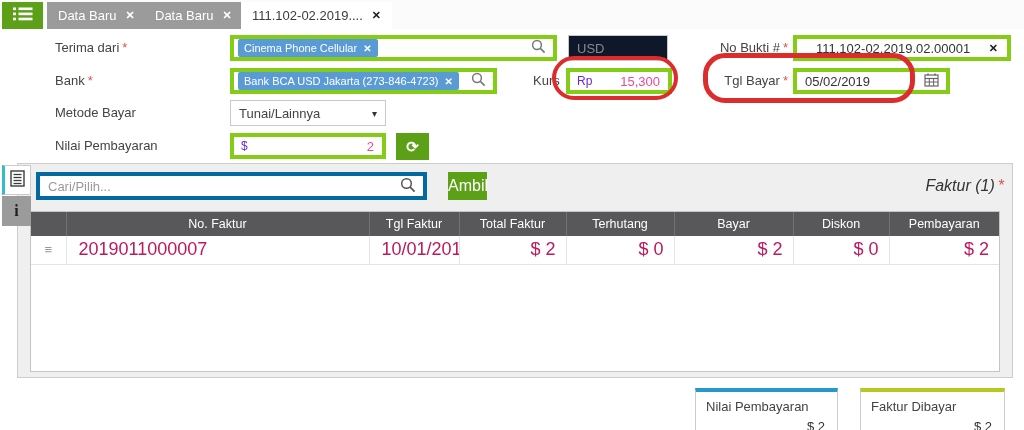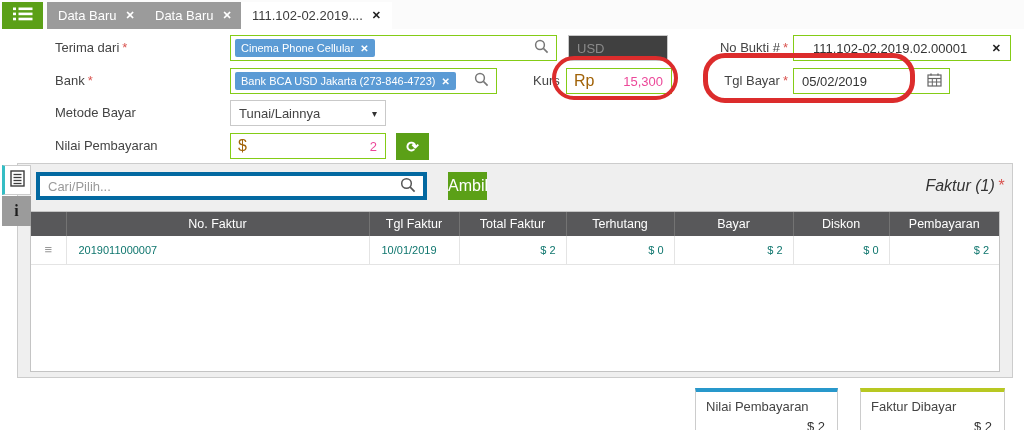--- a/index.html
+++ b/index.html
@@ -12,26 +12,26 @@
   
   .tabbar { position:absolute; top:0; left:0; width:1024px; height:29px; background:#fbfbfb; }
   .menu-btn { position:absolute; top:2px; left:2px; width:41px; height:27px; background:#5ba017; display:flex; align-items:center; justify-content:center; cursor:pointer; }
   .tab { position:absolute; top:2px; height:27px; display:flex; align-items:center; gap:9px; padding:0 11px; background:#9b9b9b; color:#fff; font-size:13px; cursor:pointer; white-space:nowrap; }
   .tab .x { font-size:11px; font-weight:bold; color:#fff; }
   .tab.active { background:#fff; color:#3c3c3c; }
   .tab.active .x { color:#222; }
   .tab1 { left:47px; } .tab2 { left:144px; } .tab3 { left:241px; }
   .flabel { position:absolute; color:#444; font-size:13px; line-height:26px; }
   .req { color:#d9534f; padding-left:3px; }
-  .finput { position:absolute; height:26px; background:#fff; border:1px solid #84cc16; display:flex; align-items:center; }
+  .finput { position:absolute; height:26px; background:#fff; border:4px solid #84cc16; display:flex; align-items:center; }
   .tag { background:#5b9bd5; color:#fff; font-size:11px; padding:3px 6px; margin-left:4px; border-radius:2px; display:inline-flex; align-items:center; gap:6px; white-space:nowrap; }
   .tag .x { font-weight:bold; font-size:10px; cursor:pointer; }
   .search-ic { margin-left:auto; margin-right:7px; }
-  .disabled-box { background:#404040; color:#8a8a8a; border:1px solid #c9c9c9; padding-left:8px; }
-  .prefix { color:#a16207; font-size:16px; padding-left:7px; }
+  .disabled-box { background:#0f172a; color:#8a8a8a; border:1px solid #c9c9c9; padding-left:8px; }
+  .prefix { color:#6d28d9; font-size:12px; padding-left:7px; }
   .val-right { margin-left:auto; padding-right:8px; color:#ec4899; }
   input.bare { border:none; outline:none; width:100%; height:100%; font-family:"Liberation Sans",sans-serif; font-size:13px; color:#333; padding:0 8px; background:transparent; }
   .selectbox { position:absolute; height:26px; border:1px solid #c9c9c9; background:#fff; display:flex; align-items:center; padding:0 8px; cursor:pointer;justify-content:space-between; }
   .caret { margin-left:auto; font-size:10px; color:#333; }
   .refresh-btn { position:absolute; width:33px; height:27px; background:#5ba017; color:#fff; border:none; font-size:15px; font-weight:bold; cursor:pointer; display:flex; align-items:center; justify-content:center; }
   .clear-x { margin-left:auto; padding-right:9px; font-weight:bold; color:#222; font-size:11px; cursor:pointer; }
   
   .annot { position:absolute; border:4px solid #dc2c2c; border-radius:22px; pointer-events:none; z-index:50; }
   
   .panel { position:absolute; left:17px; top:163px; width:996px; height:215px; background:#efefef; border:1px solid #ccc; }
@@ -41,21 +41,21 @@
   .cari { position:absolute; left:36px; top:172px; width:391px; height:28px; background:#fff; border:4px solid #0369a1; display:flex; align-items:center; }
   .cari input { color:#666; }
   .cari input::placeholder { color:#9a9a9a; }
   .ambil { position:absolute; left:448px; top:172px; width:39px; height:28px; background:#5ba017; color:#fff; border:none; font-size:16px; font-family:"Liberation Sans",sans-serif; cursor:pointer; }
   .faktur-title { position:absolute; right:20px; top:177px; font-style:italic; font-size:16px; color:#333; }
   
   .tbl-wrap { position:absolute; left:30px; top:211px; width:970px; height:161px; background:#fff; border:1px solid #c4c4c4; overflow:hidden; }
   table { border-collapse:collapse; width:968px; table-layout:fixed; }
   thead th { background:#58585a; color:#fff; font-weight:normal; font-size:12.5px; height:24px; border-right:1px solid #737373; text-align:center; overflow:hidden; white-space:nowrap; }
   thead th:last-child { border-right:none; }
-  tbody td { height:28px; font-size:11px; color:#0f766e; border-right:1px solid #e4e4e4; border-bottom:1px solid #e4e4e4; white-space:nowrap; overflow:hidden; }
+  tbody td { height:28px; font-size:18px; color:#be185d; border-right:1px solid #e4e4e4; border-bottom:1px solid #e4e4e4; white-space:nowrap; overflow:hidden; }
   tbody td:last-child { border-right:none; }
   .c-left { text-align:left; padding-left:12px; }
   .c-right { text-align:right; padding-right:10px; }
   .c-center { text-align:center; color:#999; font-size:13px; }
   
   .sumbox { position:absolute; top:388px; height:62px; background:#fff; border:1px solid #ccc; padding:7px 10px; }
   .sumbox .lbl { font-size:13px; color:#444; }
   .sumbox .val { text-align:right; font-size:13px; color:#333; margin-top:5px; padding-right:2px; }
   .sumbox.b1 { left:695px; width:143px; border-top:4px solid #2898cb; }
   .sumbox.b2 { left:860px; width:145px; border-top:4px solid #b8c822; }

